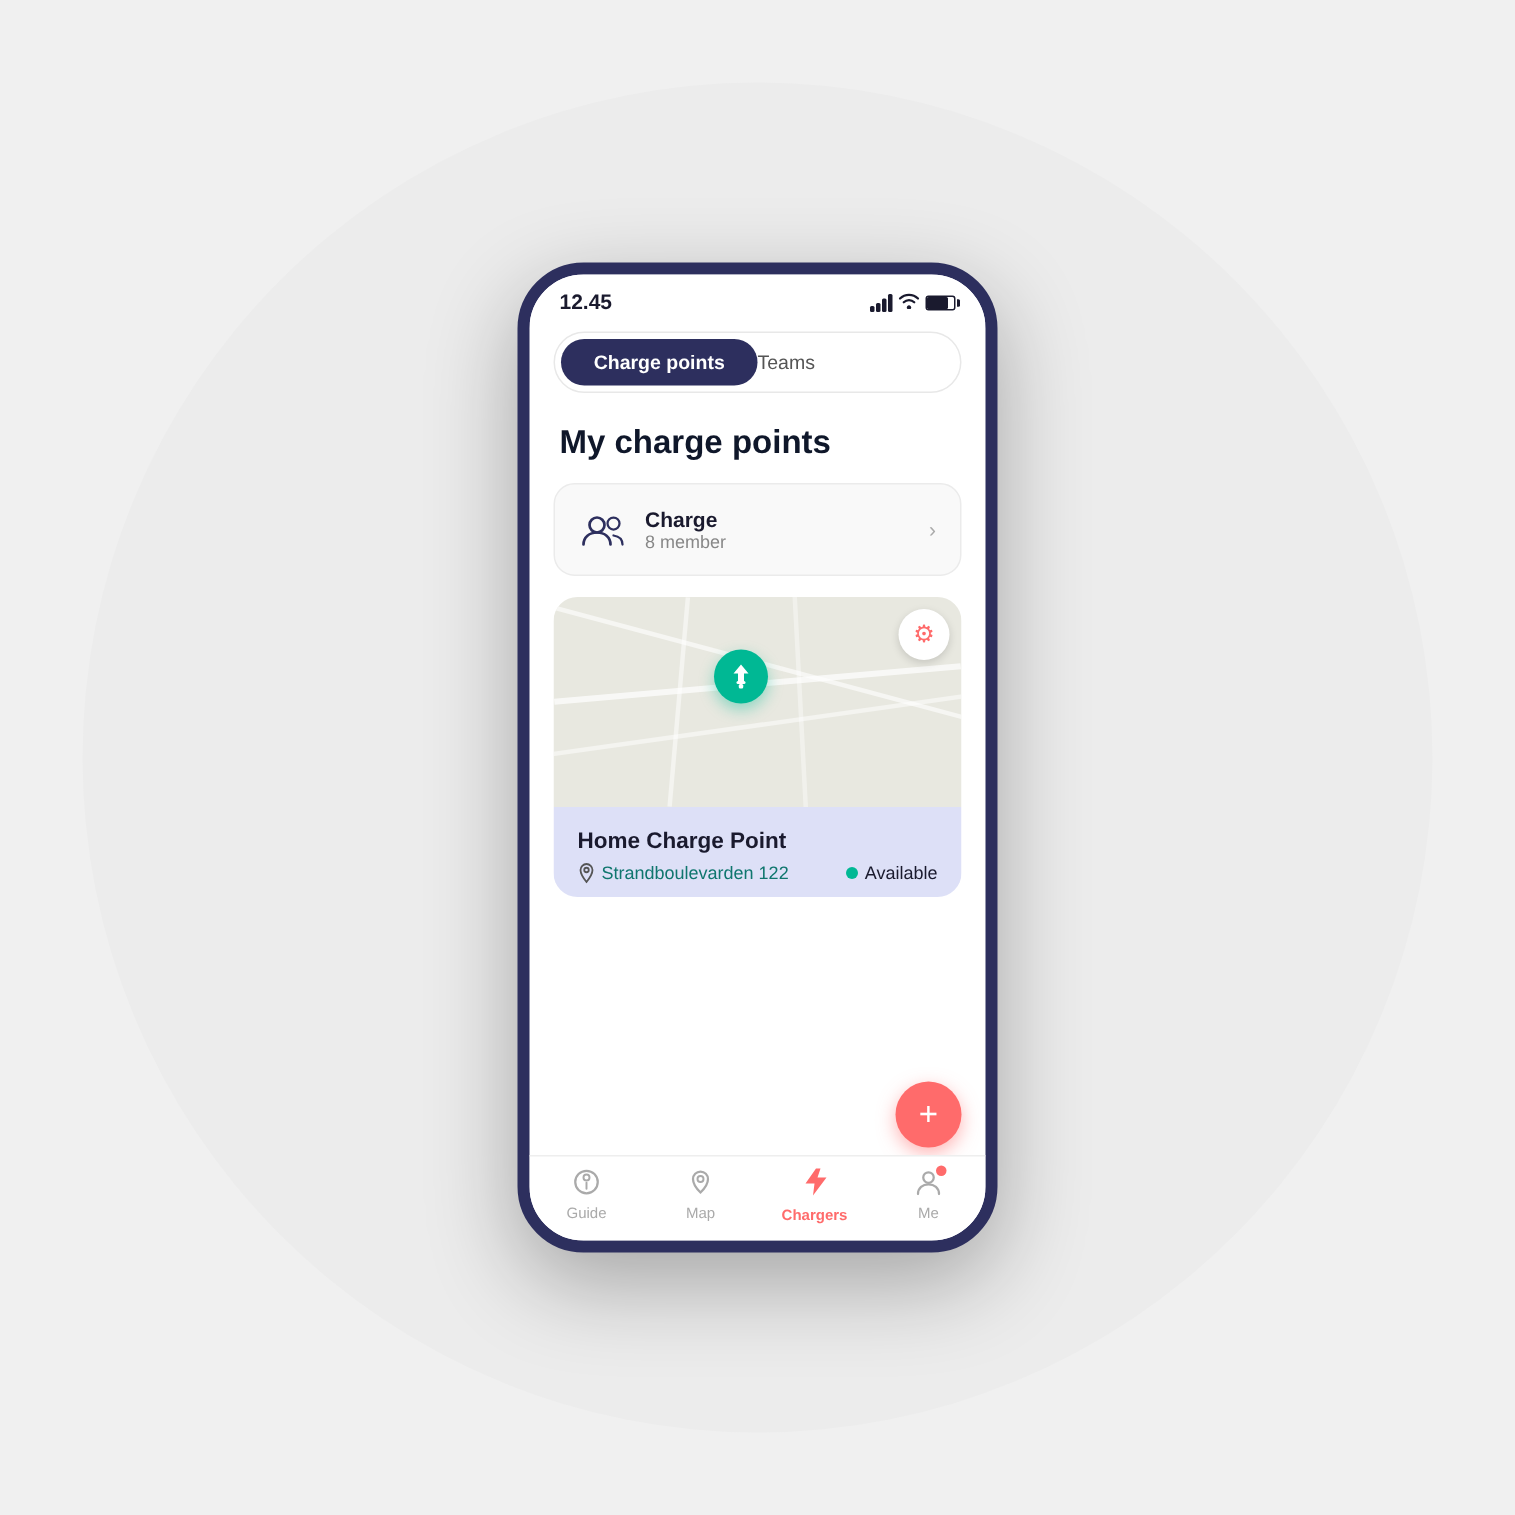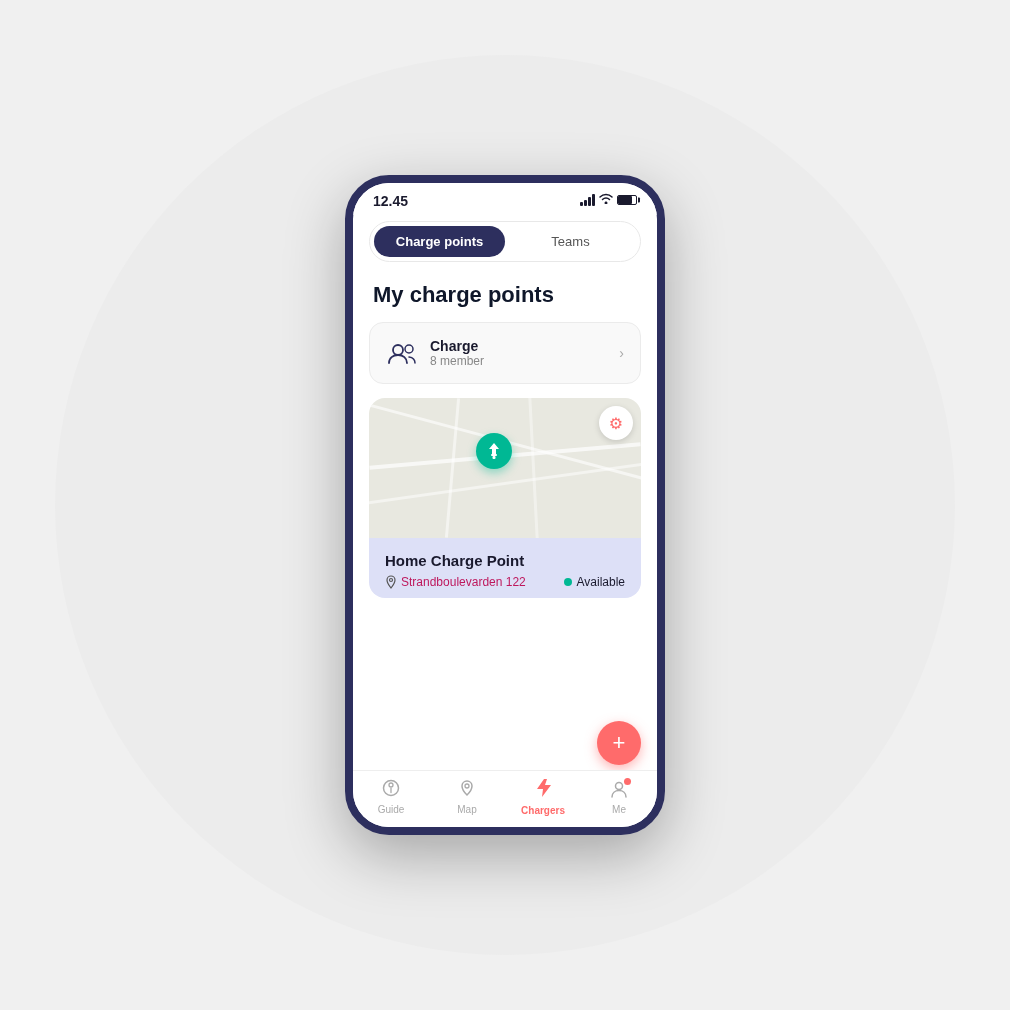--- a/index.html
+++ b/index.html
@@ -33,21 +33,21 @@
       border: 8px solid #2d2f5e;
       position: relative;
       overflow: hidden;
       box-shadow: 0 20px 60px rgba(0,0,0,0.3);
     }
 
     
     .status-bar {
       display: flex;
       justify-content: space-between;
-      align-items: flex-start;
+      align-items: flex-end;
       padding: 10px 20px 6px;
       background: #fff;
     }
 
     .status-time {
       font-size: 14px;
       font-weight: 600;
       color: #1a1a2e;
     }
 
@@ -122,21 +122,20 @@
       padding: 8px 0;
       text-align: center;
       font-size: 13px;
       font-weight: 600;
     }
 
     .tab-inactive {
       flex: 1;
       color: #555;
       padding: 8px 0;
-      text-align: center;
       font-size: 13px;
       font-weight: 500;
     }
 
     
     .content {
       padding: 0 16px;
       flex: 1;
     }
 
@@ -317,21 +316,21 @@
       display: flex;
       align-items: center;
       justify-content: space-between;
     }
 
     .charge-address {
       display: flex;
       align-items: center;
       gap: 4px;
       font-size: 12px;
-      color: #be185d;
+      color: #0f766e;
     }
 
     .charge-status {
       display: flex;
       align-items: center;
       gap: 5px;
       font-size: 12px;
       color: #1a1a2e;
       font-weight: 500;
     }

